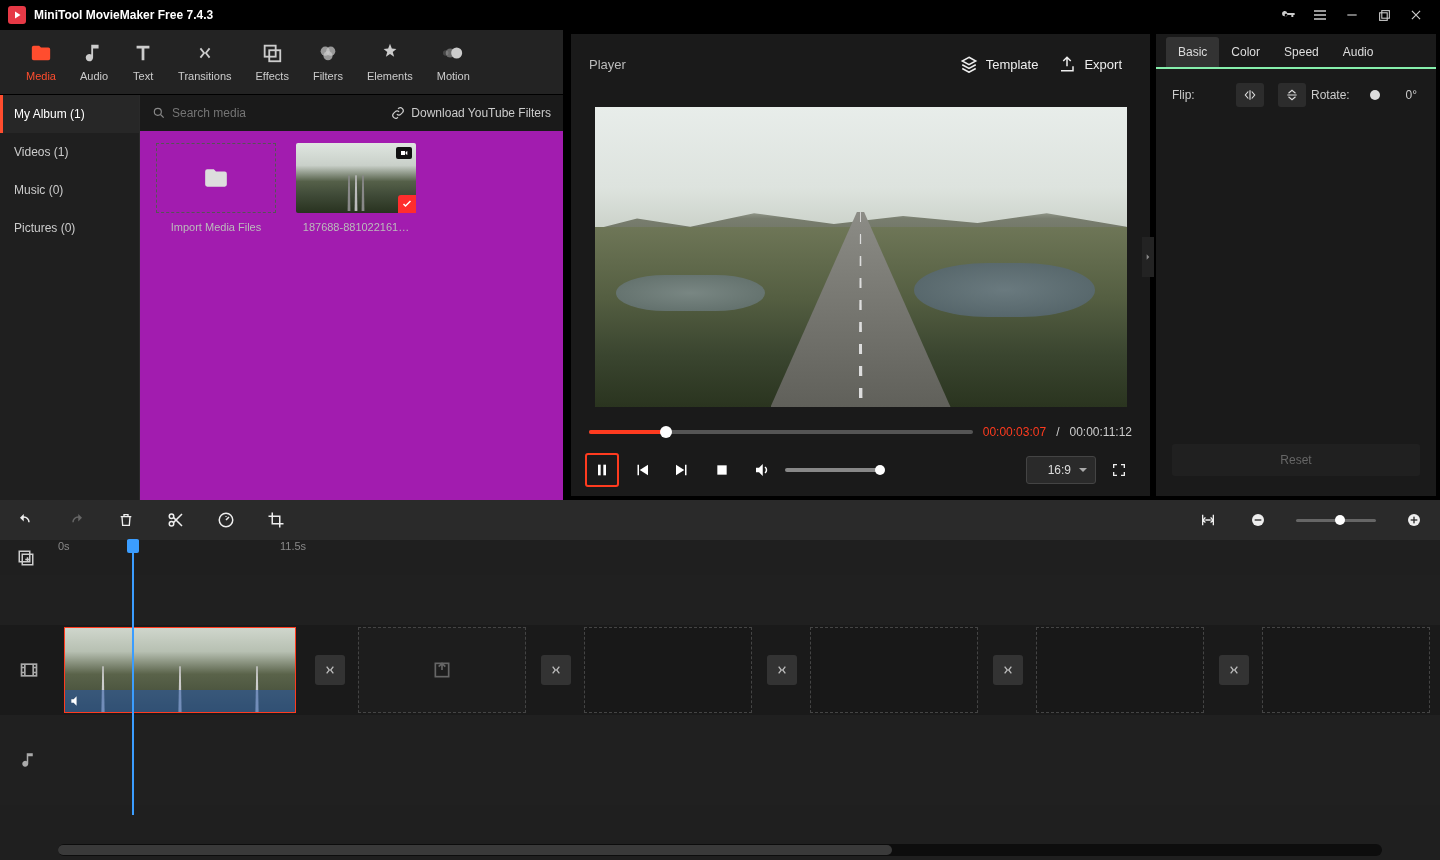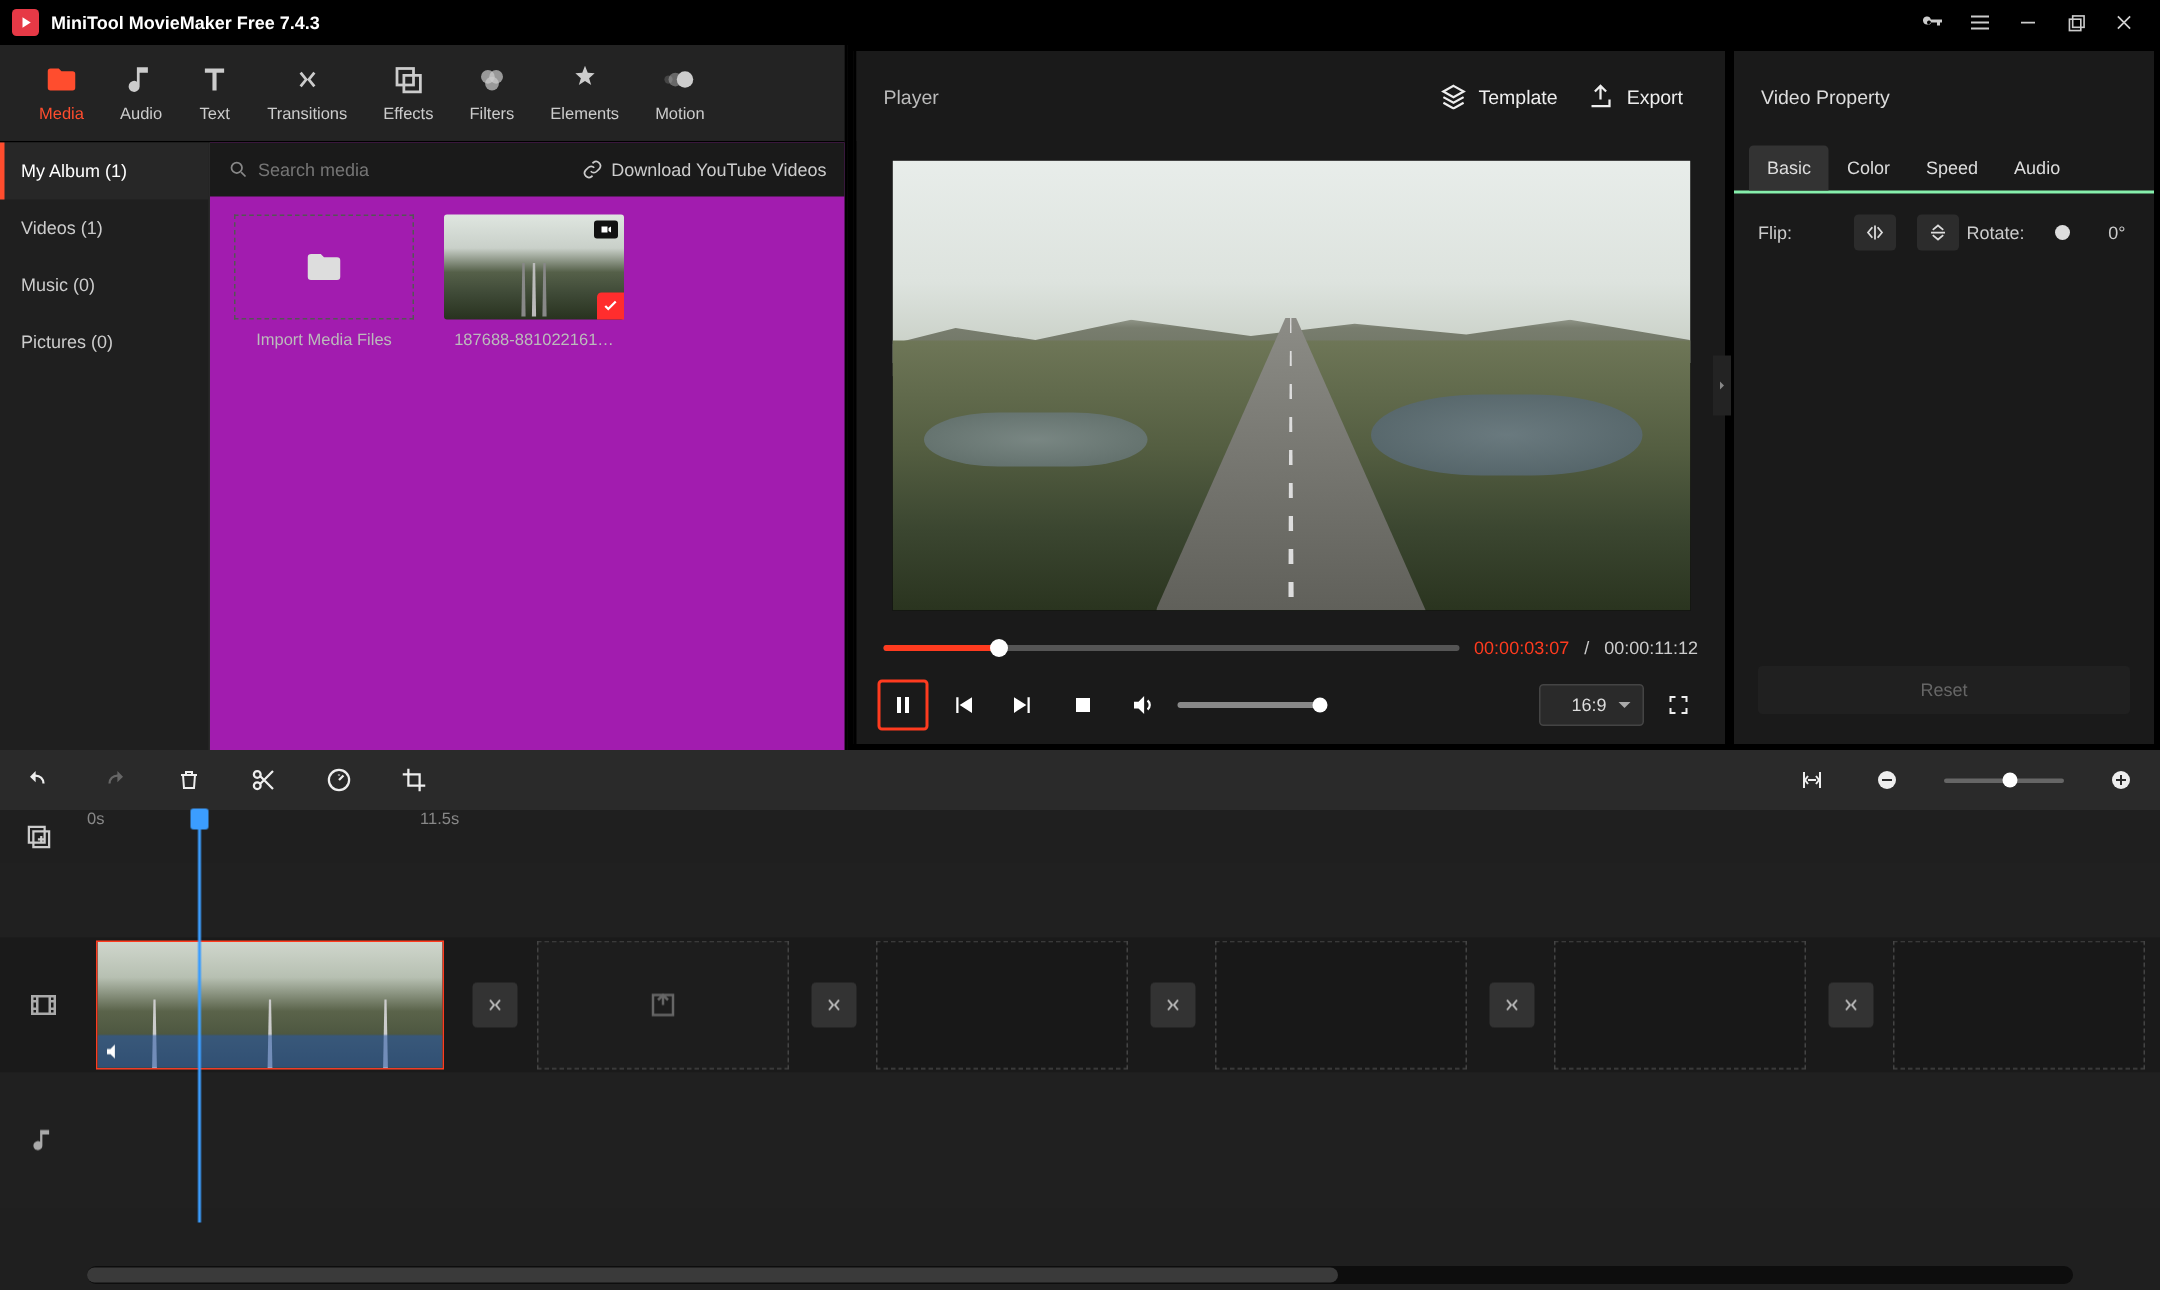--- a/index.html
+++ b/index.html
@@ -230,21 +230,21 @@
                 </svg>
             </span>
             <input class="search-input" placeholder="Search media" style="">
           </div>
           <div class="yt-link">
             <span>
               <svg width="14" height="14" viewBox="0 0 24 24" fill="none" stroke="#ccc" stroke-width="2">
                   <path d="M10 14a5 5 0 0 0 7 0l3-3a5 5 0 0 0-7-7l-1 1M14 10a5 5 0 0 0-7 0l-3 3a5 5 0 0 0 7 7l1-1"></path>
                 </svg>
             </span>
-            <span>Download YouTube Videos</span>
+            <span>Download YouTube Filters</span>
           </div>
         </div>
         <div class="thumbs">
           <div class="thumb-box">
             <div class="import-box">
               <span>
                 <svg width="26" height="26" viewBox="0 0 24 24" fill="#ddd">
                     <path d="M10 4l2 2h8a2 2 0 0 1 2 2v10a2 2 0 0 1-2 2H4a2 2 0 0 1-2-2V6a2 2 0 0 1 2-2h6z"></path>
                   </svg>
               </span>
@@ -354,21 +354,20 @@
       </div>
       <div class="ctrl">
         <svg width="16" height="16" viewBox="0 0 24 24" fill="none" stroke="#eee" stroke-width="2">
             <path d="M4 9V4h5M20 9V4h-5M4 15v5h5M20 15v5h-5"></path>
           </svg>
       </div>
     </div>
   </div>
 
   <div class="prop-pane">
-    <div class="prop-head">Video Property</div>
     <div class="prop-tabs">
       <div class="prop-tab active">Basic</div>
       <div class="prop-tab">Color</div>
       <div class="prop-tab">Speed</div>
       <div class="prop-tab">Audio</div>
     </div>
     <div class="prop-body">
       <div class="prop-row">
         <span style="width:50px">Flip:</span>
         <div class="flip-btn">

